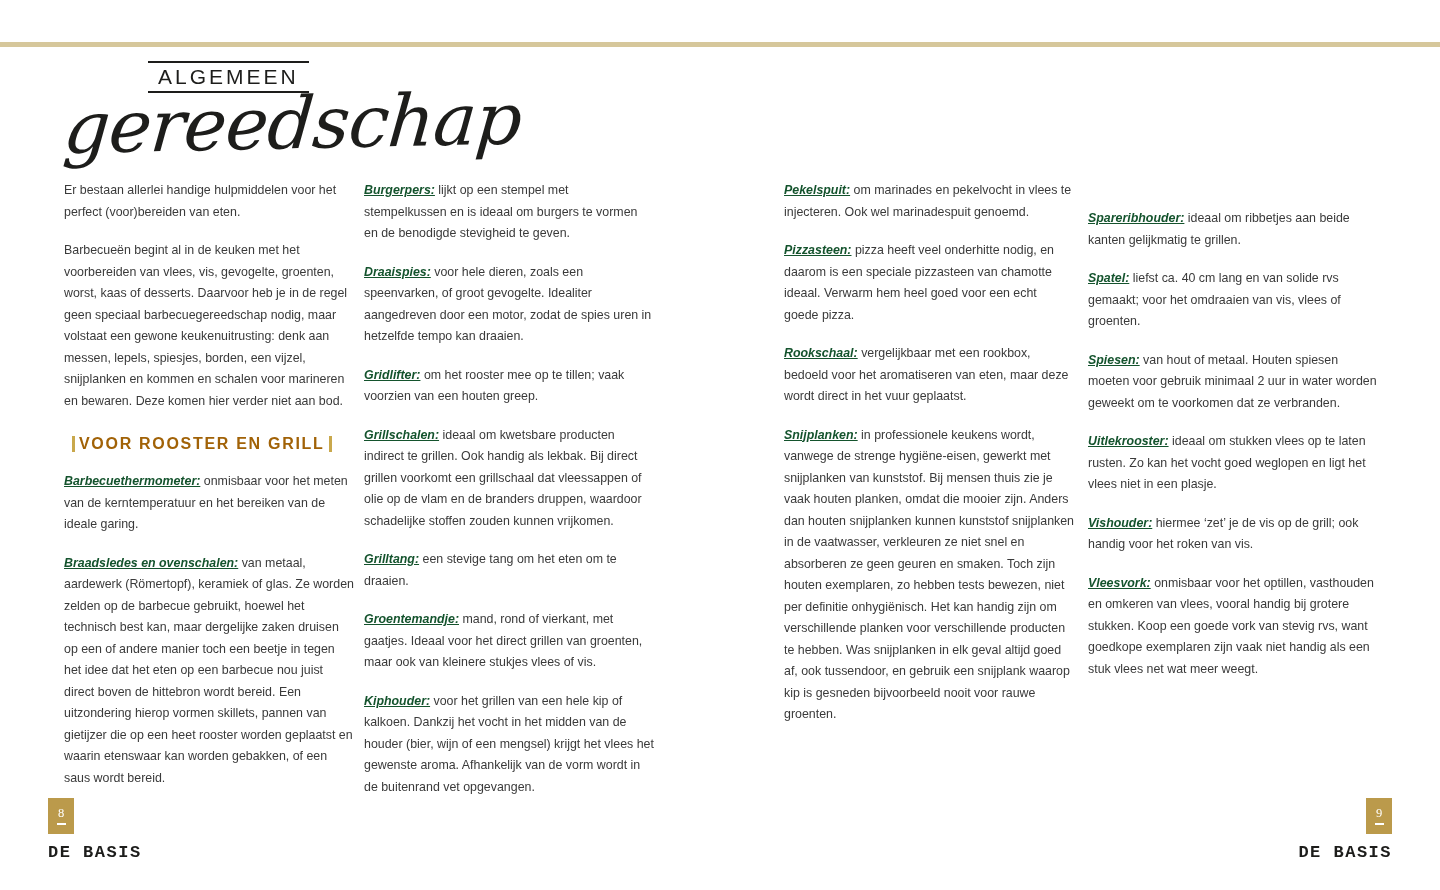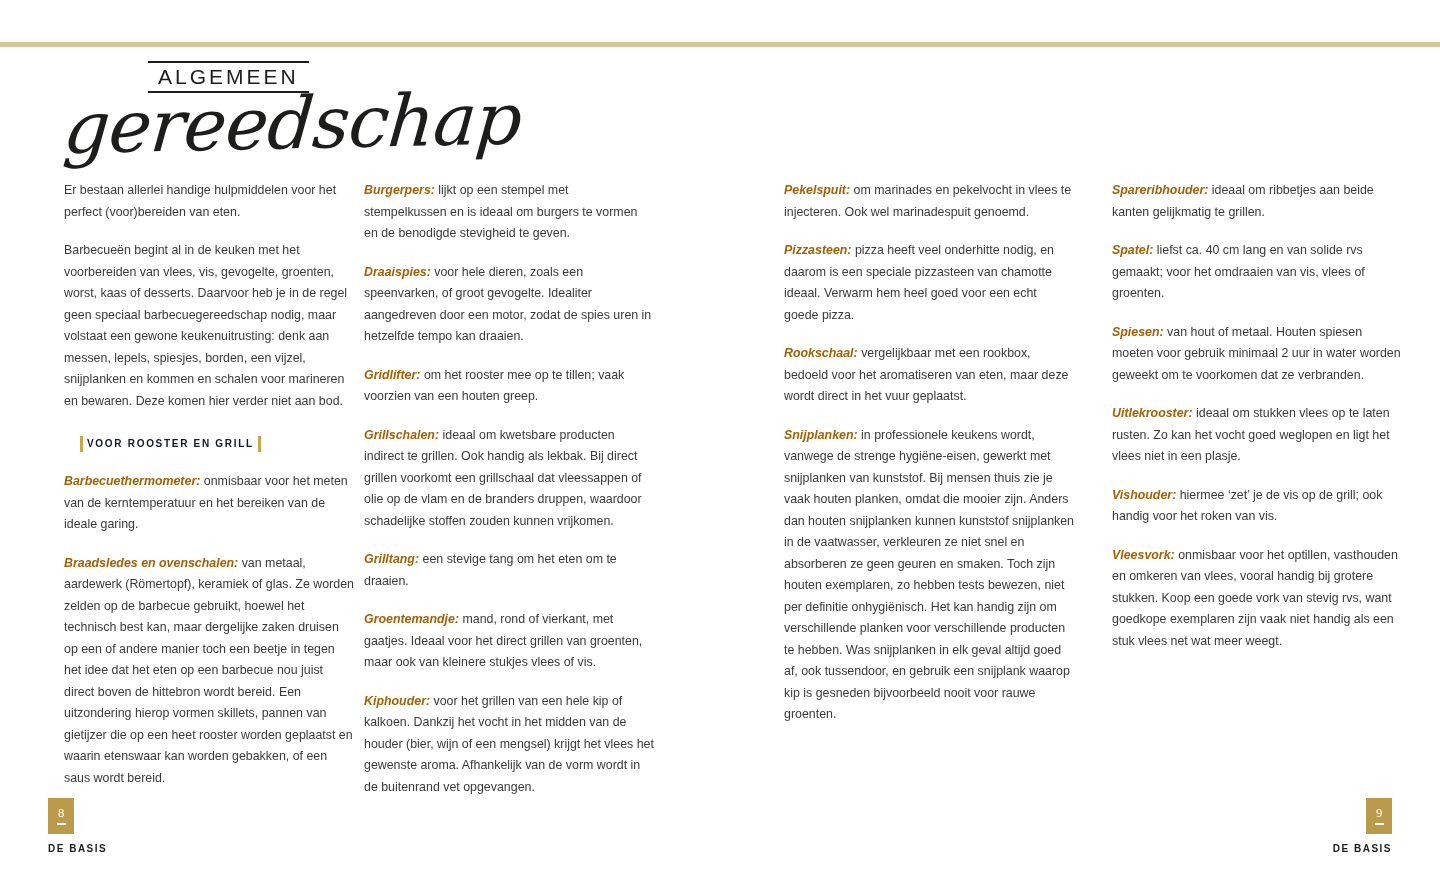--- a/index.html
+++ b/index.html
@@ -88,46 +88,47 @@
     height: 640px;
   }
   .col {
     position: absolute;
     top: 0;
     width: 290px;
   }
   .col-1 { left: 64px; }
   .col-2 { left: 364px; }
   .col-3 { left: 784px; }
-  .col-4 { left: 1112px; }
+  .col-4 { left: 1088px; margin-top: 28px; }
 
   p.body {
     margin: 0 0 17px 0;
     font-size: 12.4px;
     line-height: 21.5px;
     color: #3a3a3a;
     text-align: left;
     font-family: "Liberation Sans", sans-serif;
   }
   p.body:last-child { margin-bottom: 0; }
   p.body .term {
     font-weight: bold;
     font-style: italic;
-    color: #a16207;
+    color: #14532d;
+    text-decoration: underline;
   }
 
   
   .section-head {
-    margin: 6px 0 18px 16px;
+    margin: 6px 0 18px 8px;
     display: inline-block;
     position: relative;
-    font-size: 10px;
+    font-size: 16px;
     font-weight: bold;
     letter-spacing: 1.7px;
-    color: #0f172a;
+    color: #a16207;
     padding: 0 7px;
     line-height: 18px;
     white-space: nowrap;
   }
   .section-head::before,
   .section-head::after {
     content: "";
     position: absolute;
     top: 1px;
     width: 3px;
@@ -162,24 +163,25 @@
   .footer-left .page-badge  { margin: 0 0 9px 0; }
   .footer-right .page-badge { margin: 0 0 9px auto; }
   .badge-dash {
     display: block;
     width: 9px;
     height: 1.6px;
     background: #ffffff;
     margin-top: 3px;
   }
   .footer-label {
-    font-size: 10px;
+    font-size: 17px;
     font-weight: bold;
     letter-spacing: 1.5px;
     color: #1d1d1b;
+    font-family: Liberation Mono, monospace;
   }
 </style>
 </head>
 <body>
 
 <div class="top-rule"></div>
 
 <div class="spread">
 
   <div class="page page-left">

